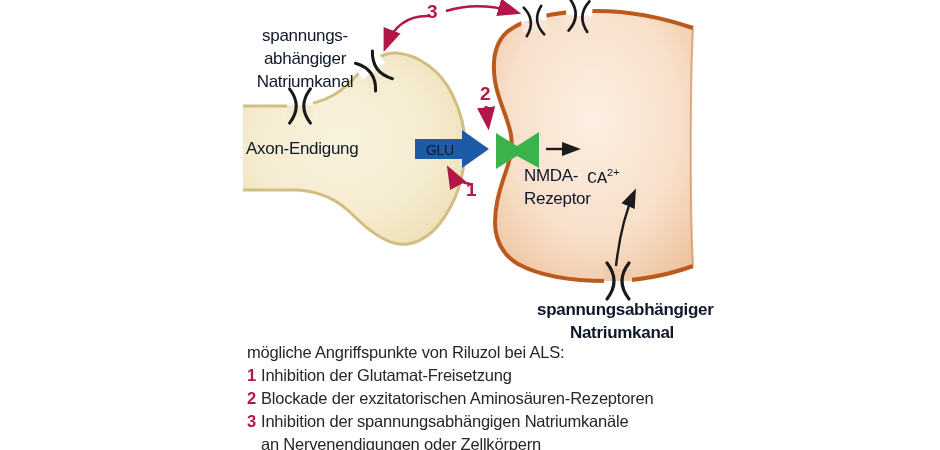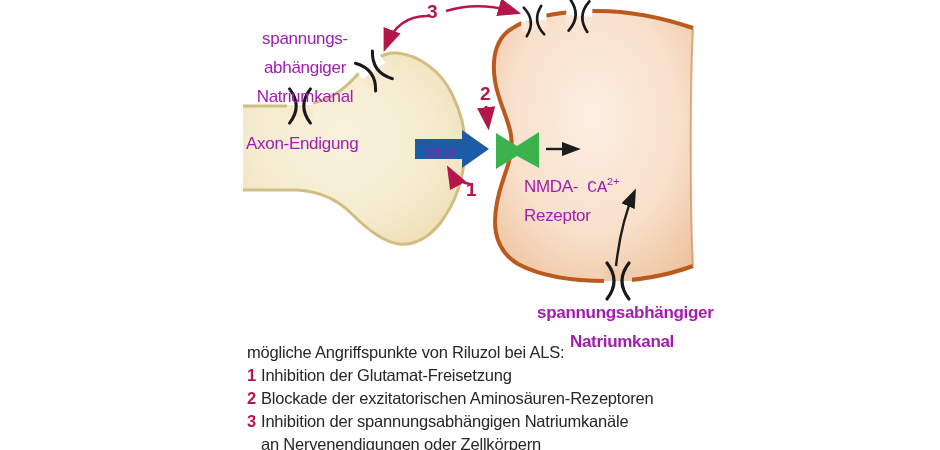--- a/index.html
+++ b/index.html
@@ -1,19 +1,19 @@
 <!DOCTYPE html>
 <html><head>
 <meta charset="utf-8">
 <style>
   html,body{margin:0;padding:0;background:#ffffff;}
   #canvas{position:relative;width:940px;height:450px;background:#ffffff;overflow:hidden;
           font-family:"Liberation Sans",sans-serif;}
   #diagram-svg{position:absolute;left:0;top:0;}
-  .lbl{position:absolute;font-size:17px;line-height:29px;color:#a21caf;
+  .lbl{position:absolute;font-size:17px;line-height:23px;color:#0f172a;
        white-space:pre-line;letter-spacing:-0.3px;}
   .num{position:absolute;font-size:19px;font-weight:bold;color:#b31747;line-height:19px;}
   sup{font-size:11px;}
   #legend{position:absolute;left:247px;top:341px;font-size:16.5px;line-height:23px;
           color:#272727;letter-spacing:-0.2px;}
   .legend-row{display:flex;}
   .legend-num{color:#b31747;font-weight:bold;width:14px;flex:none;}
   .legend-text{white-space:pre-line;}
 </style>
 </head>
@@ -104,27 +104,27 @@
       <path d="M 446 11 Q 478 1 515 12" marker-end="url(#redArrow)"></path>
       <path d="M 486 106 L 488 124" marker-end="url(#redArrow)"></path>
       <path d="M 470 184 Q 456 182 450 171" marker-end="url(#redArrow)"></path>
     </g>
   </svg>
 
   <div class="lbl" style="left:240px;top:24px;width:130px;text-align:center;">spannungs-
 abhängiger
 Natriumkanal</div>
 
-  <div class="lbl" style="left:246px;top:129px;">Axon-Endigung</div>
+  <div class="lbl" style="left:246px;top:137px;">Axon-Endigung</div>
 
 
   <div class="lbl" style="left:385px;top:139px;font-size:14px;margin-left:41px;">GLU</div>
 
 
-  <div class="lbl" style="left:524px;top:172px;">NMDA-
+  <div class="lbl" style="left:524px;top:164px;">NMDA-
 Rezeptor</div>
 
   <div class="lbl" style="left:587px;top:139px;font-family:Liberation Mono, monospace;">
     <span>CA</span><sup>2+</sup>
   </div>
 
   <div class="lbl" style="left:537px;top:298px;width:170px;text-align:center;font-weight:bold;">spannungsabhängiger
 Natriumkanal</div>
 
   <div class="num" style="left:427px;top:2px;">3</div>

